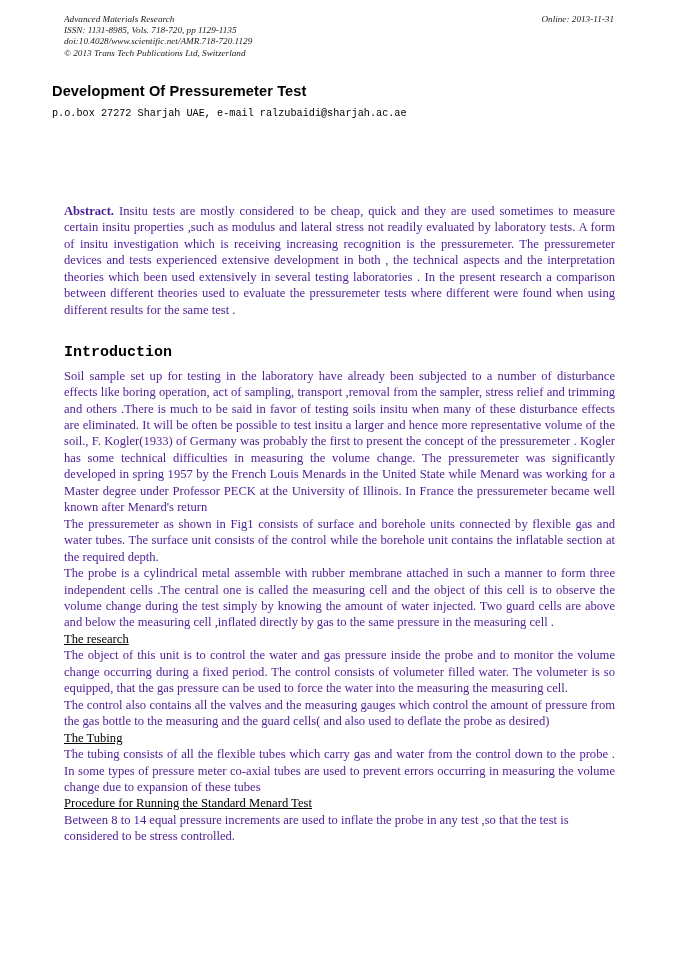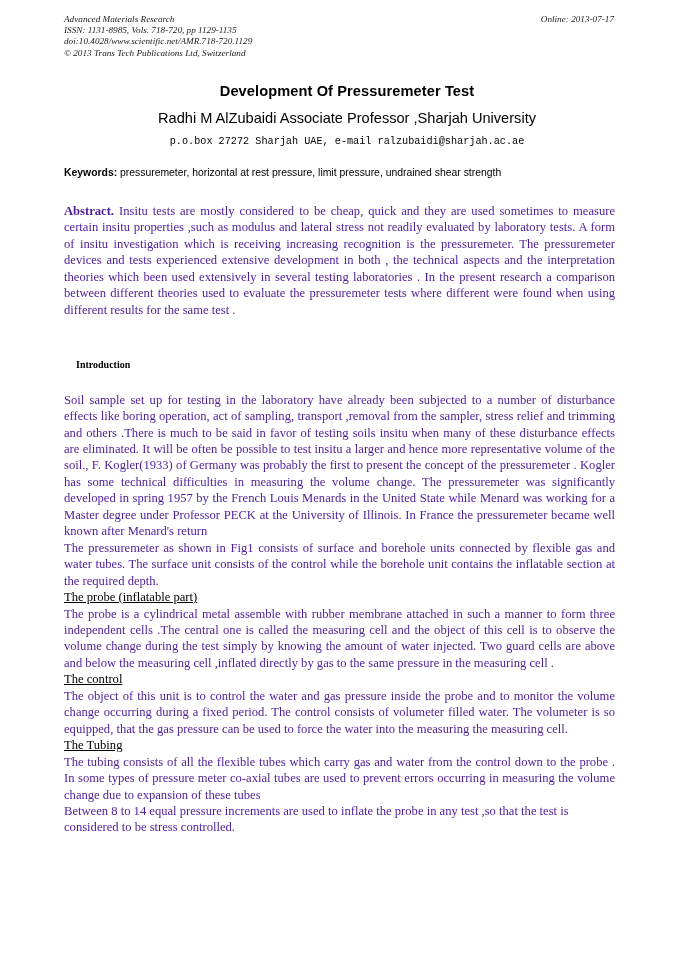--- a/index.html
+++ b/index.html
@@ -55,24 +55,24 @@
     font-size: 9.2px;
     line-height: 11.2px;
     color: #1a1a1a;
     white-space: nowrap;
     padding-top: 0px;
   }
 
   
   .title-block {
     position: absolute;
-    left: 72px;
+    left: 52px;
     top: 82px;
     width: 550px;
-    text-align: center;
+    text-align: left;
   }
   .doc-title {
     font-family: "Liberation Sans", sans-serif;
     font-weight: bold;
     font-size: 14.6px;
     line-height: 18px;
     letter-spacing: 0.1px;
     color: #000;
   }
   .doc-authors {
@@ -124,24 +124,24 @@
     text-justify: inter-word;
     color: #4c1d95;
   }
   p.para.nojust { text-align: left; }
 
   .lead {
     font-weight: bold;
   }
 
   .sec-head {
-    margin: 12px;
-    font-family: Liberation Serif, serif;
-    font-weight: bold;
-    font-size: 10px;
+    margin: 0;
+    font-family: Liberation Mono, monospace;
+    font-weight: bold;
+    font-size: 15px;
     line-height: 16.45px;
     color: #000;
   }
 
   .sub-head {
     margin: 0;
     font-family: "Liberation Serif", serif;
     font-size: 12.6px;
     line-height: 16.45px;
     color: #000;
@@ -159,51 +159,48 @@
 <div class="page">
 
   <div class="masthead">
     <div class="masthead-row">
       <div class="masthead-left">
         <div>Advanced Materials Research</div>
         <div>ISSN: 1131-8985, Vols. 718-720, pp 1129-1135</div>
         <div>doi:10.4028/www.scientific.net/AMR.718-720.1129</div>
         <div>© 2013 Trans Tech Publications Ltd, Switzerland</div>
       </div>
-      <div class="masthead-right">Online: 2013-07-17</div>
+      <div class="masthead-right">Online: 2013-11-31</div>
     </div>
   </div>
 
   <div class="title-block">
     <div class="doc-title">Development Of Pressuremeter Test</div>
-    <div class="doc-authors">Radhi M AlZubaidi  Associate Professor ,Sharjah University</div>
     <div class="doc-contact">p.o.box 27272 Sharjah UAE, e-mail   ralzubaidi@sharjah.ac.ae</div>
   </div>
 
-  <div class="keywords">
-    <span class="kw-label">Keywords:</span><span> pressuremeter, horizontal at rest pressure, limit pressure, undrained shear strength</span>
-  </div>
 
   <div class="body-col">
 
     <p class="para"><span class="lead">Abstract.</span><span> Insitu tests are mostly considered to be cheap, quick and they are used sometimes to measure certain insitu properties ,such as modulus and lateral stress not readily evaluated by laboratory  tests. A form of insitu investigation which is receiving increasing recognition is the pressuremeter. The pressuremeter devices and tests experienced extensive development in both , the technical aspects and the interpretation theories which been used extensively in several testing laboratories . In the present research a comparison between different theories used to evaluate the pressuremeter tests  where different were found when using different results for the same test .</span></p>
 
     <div class="gap-intro"></div>
 
     <p class="sec-head">Introduction</p>
     <div class="gap-after-intro-head"></div>
     <p class="para">Soil sample set up for testing in the laboratory have already been subjected to a number of disturbance effects like boring operation, act of sampling, transport ,removal from the sampler, stress relief and trimming and others .There is much to be said in favor of testing soils insitu when many of these disturbance effects are eliminated. It will be often be possible to test insitu a larger and hence more representative volume of the soil., F. Kogler(1933) of Germany was probably the first to present the concept of the pressuremeter . Kogler has some technical difficulties in measuring the volume change. The pressuremeter was significantly developed in spring 1957 by the French Louis Menards in the United State while Menard was working for a Master degree under Professor PECK at the University of Illinois. In France the pressuremeter became well known after Menard's return</p>
     <p class="para">The pressuremeter as shown in Fig1  consists of surface and borehole units connected by flexible gas and water tubes. The surface unit consists of the control while the borehole unit contains the inflatable section at the required depth.</p>
 
-    <p class="sub-head"><span class="u">The probe (inflatable part)</span></p>
     <p class="para">The probe is a cylindrical metal assemble with rubber membrane attached in such a manner to form three independent cells .The central one is called the measuring cell and the object of this cell is to observe the volume change during the test simply by knowing the amount of water injected. Two guard cells are above and below the measuring cell ,inflated directly by gas to the same pressure in the measuring cell .</p>
 
-    <p class="sub-head"><span class="u">The control</span></p>
+    <p class="sub-head"><span class="u">The research</span></p>
     <p class="para">The object of this unit is to control the water and gas pressure inside the probe and to monitor the volume change occurring during a fixed period. The control consists of volumeter filled water. The volumeter is so equipped, that the gas pressure can be used to force the water into the measuring the measuring cell.</p>
+    <p class="para">The control also contains all the valves and the measuring gauges which control the amount of pressure from the gas bottle to the measuring and the guard cells( and also used to deflate the probe as desired)</p>
 
     <p class="sub-head"><span class="u">The Tubing</span></p>
     <p class="para">The tubing consists of all the flexible tubes which carry gas  and water from the control down to the probe . In some types of pressure meter co-axial tubes are used to prevent errors occurring in measuring the volume change due to expansion of these tubes</p>
 
+    <p class="sub-head"><span class="u">Procedure for Running the Standard Menard Test</span></p>
     <p class="para nojust">Between 8 to 14 equal pressure increments are used to inflate the probe in any test ,so that the test is considered to be stress controlled.</p>
 
   </div>
 
 </div>
 
 </body></html>

